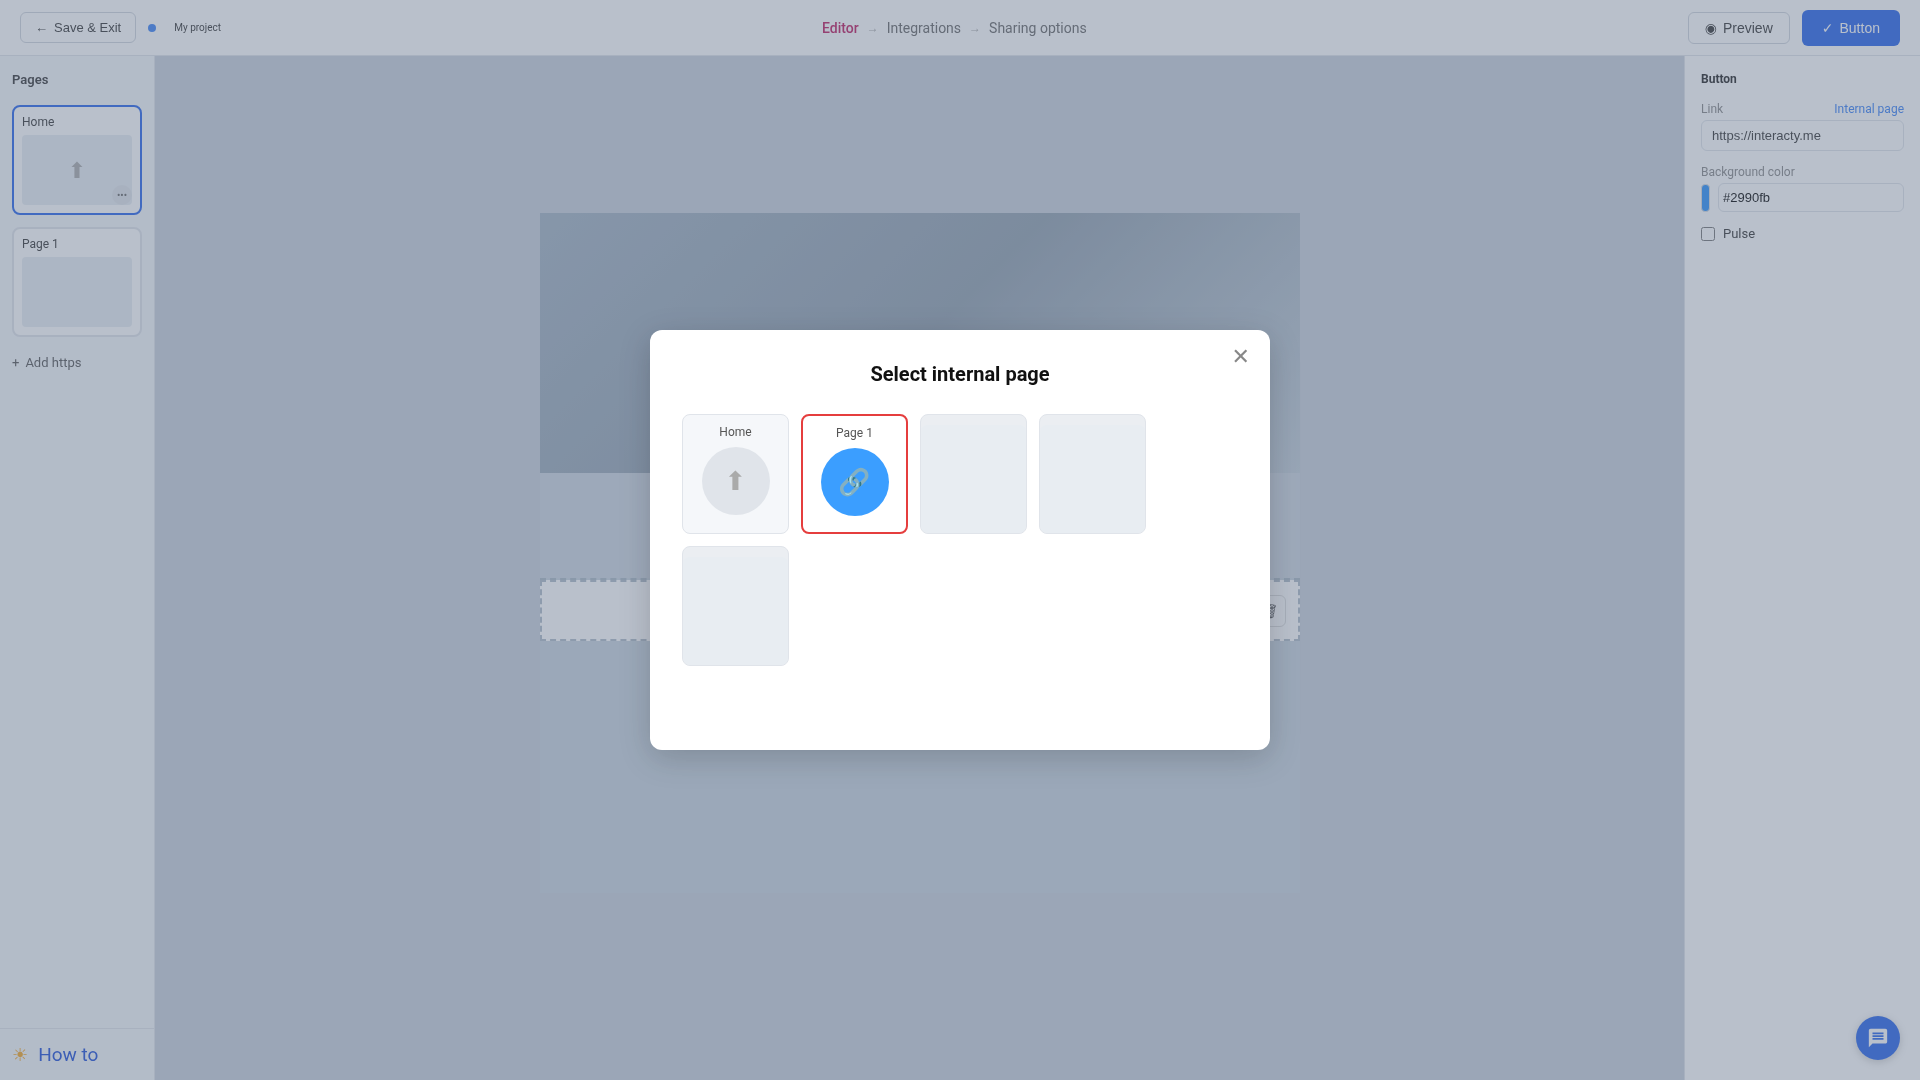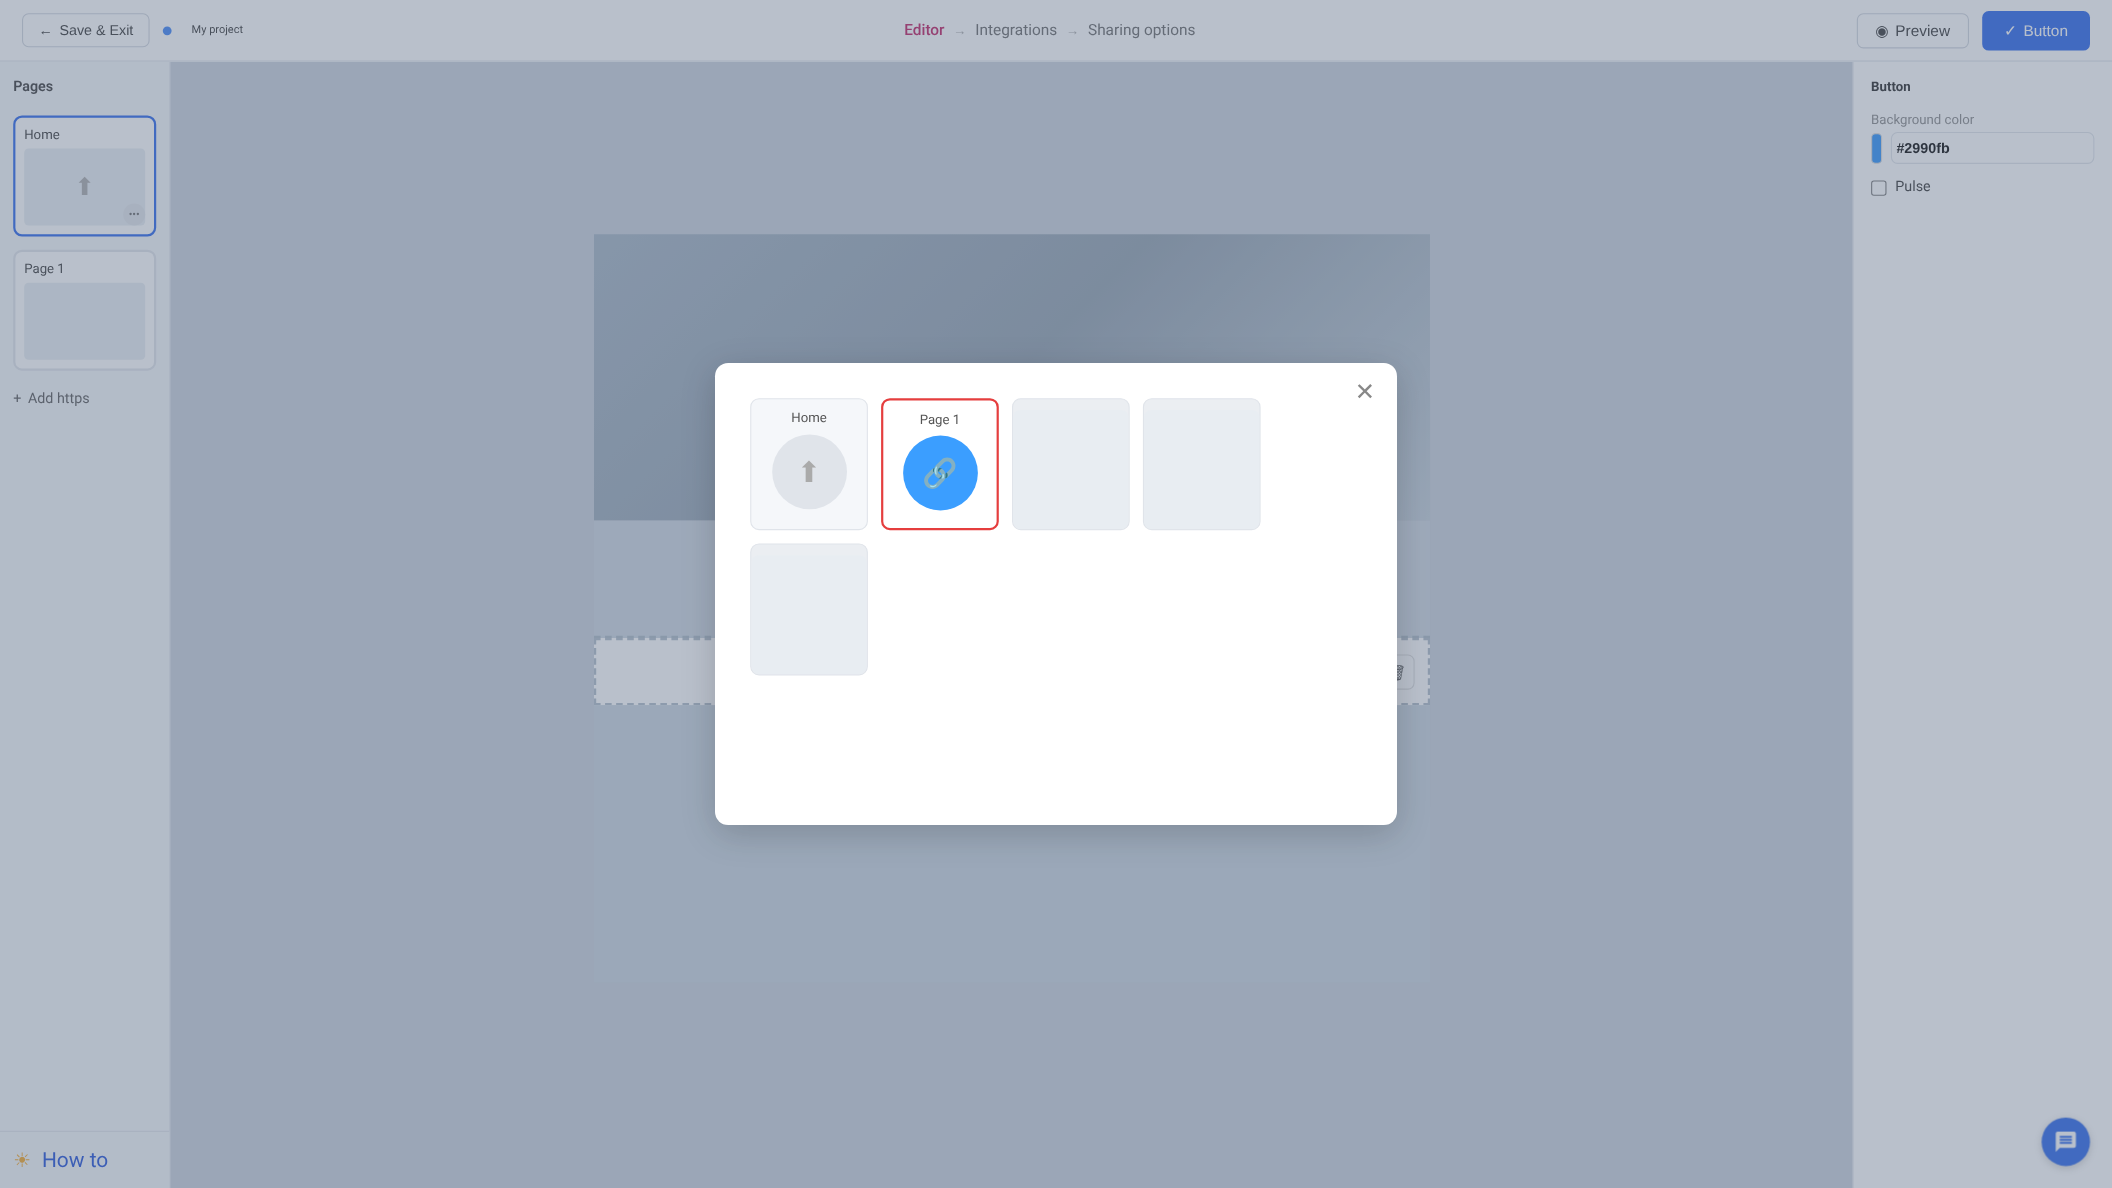--- a/index.html
+++ b/index.html
@@ -106,21 +106,21 @@
     .field-row { margin-bottom: 14px; }
     .field-label { font-size: 12px; color: #888; margin-bottom: 4px; display: flex; justify-content: space-between; align-items: center; }
     .field-link { font-size: 12px; color: #3b82f6; cursor: pointer; text-decoration: none; }
     .field-input {
       width: 100%; border: 1px solid #e0e4ea; border-radius: 6px;
       padding: 7px 10px; font-size: 13px; color: #333;
     }
 
     .color-row { display: flex; align-items: center; gap: 8px; }
     .color-swatch { width: 28px; height: 28px; border-radius: 4px; background: #2990fb; border: 1px solid #ddd; cursor: pointer; }
-    .color-input { flex: 1; border: 1px solid #e0e4ea; border-radius: 6px; padding: 6px 4px; font-size: 13px; font-weight: bold; }
+    .color-input { flex: 1; border: 1px solid #e0e4ea; border-radius: 6px; padding: 6px 4px; font-size: 13px; }
 
     .checkbox-row { display: flex; align-items: center; gap: 8px; }
     .checkbox-row input[type=checkbox] { width: 14px; height: 14px; }
     .checkbox-label { font-size: 13px; color: #333; }
 
     
     .chat-btn {
       position: fixed; bottom: 20px; right: 20px;
       width: 44px; height: 44px; background: #2563eb; border-radius: 50%;
       display: flex; align-items: center; justify-content: center;
@@ -247,20 +247,27 @@
           <button class="bar-icon-btn" title="Copy">⧉</button>
           <button class="bar-icon-btn" title="Delete">🗑</button>
         </div>
       </div>
     </div>
   </div>
 
   <div class="right-sidebar">
     <div class="right-sidebar-title">Button</div>
 
+    <div class="field-row">
+      <div class="field-label">
+        <span>Link</span>
+        <a class="field-link" href="#">Internal page</a>
+      </div>
+      <input class="field-input" type="text" value="https://interacty.me" style="">
+    </div>
 
 
     <div class="field-row">
       <div class="field-label">
         <span>Background color</span>
       </div>
       <div class="color-row">
         <div class="color-swatch" style="background: rgb(41, 144, 251);"></div>
         <input class="color-input" type="text" value="#2990fb" style="">
       </div>
@@ -275,20 +282,21 @@
 
 <div class="chat-btn">
   <svg viewBox="0 0 24 24">
     <path d="M20 2H4c-1.1 0-2 .9-2 2v18l4-4h14c1.1 0 2-.9 2-2V4c0-1.1-.9-2-2-2zm-2 12H6v-2h12v2zm0-3H6V9h12v2zm0-3H6V6h12v2z"></path>
   </svg>
 </div>
 
 <div class="modal-overlay">
   <div class="modal">
     <button class="modal-close">✕</button>
+    <div class="modal-title">Select internal page</div>
 
     <div class="pages-grid">
 
       <div class="page-option">
         <div class="page-option-label">Home</div>
         <div class="page-option-thumb" style="width:68px;height:68px;background:#e0e4ea;border-radius:50%;display:flex;align-items:center;justify-content:center;font-size:26px;color:#aaa;">⬆</div>
       </div>
 
       <div class="page-option selected">
         <div class="page-option-label">Page 1</div>

